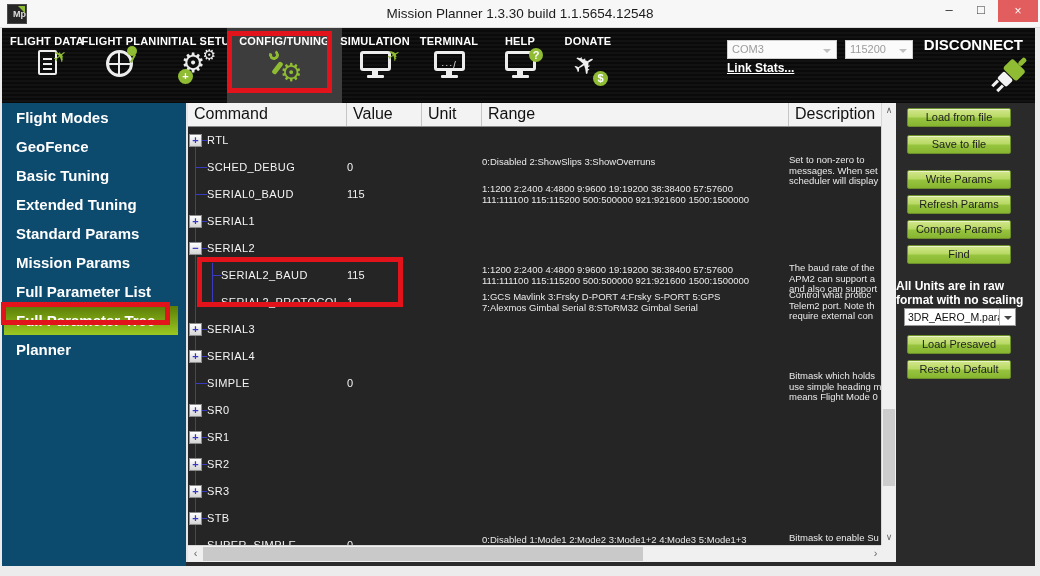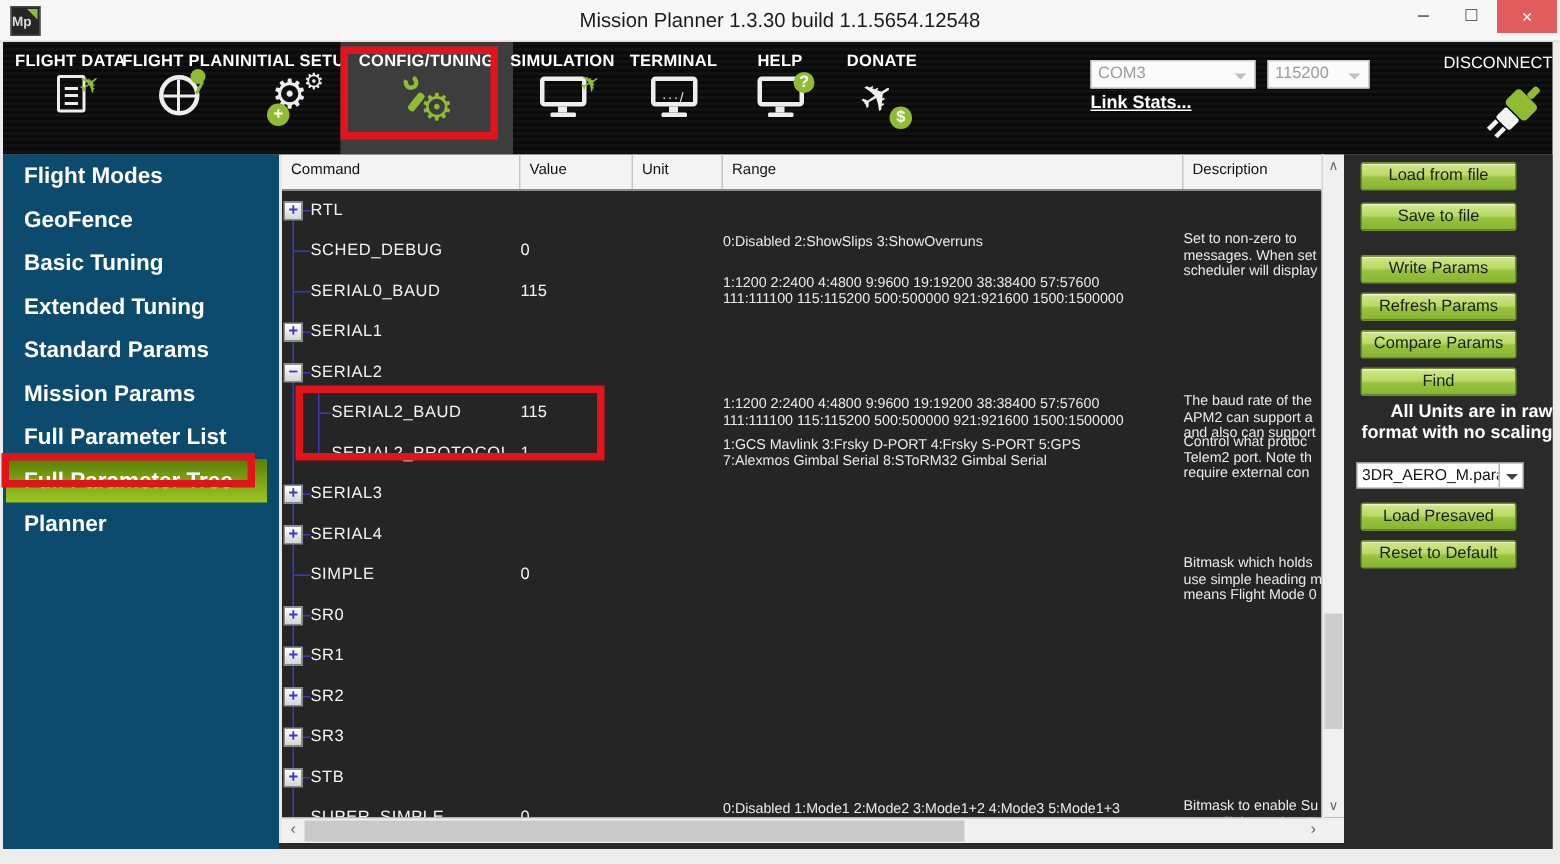--- a/index.html
+++ b/index.html
@@ -2,21 +2,21 @@
 <html><head>
 <meta charset="utf-8">
 <style>
   *{margin:0;padding:0;box-sizing:border-box;font-family:"Liberation Sans",sans-serif}
   body{background:#777}
   .screen{position:relative;width:1040px;height:576px;background:#ececec;overflow:hidden}
 
   
   .titlebar{position:absolute;left:0;top:0;width:1040px;height:28px;background:#f7f7f7;border-bottom:1px solid #dcdcdc}
   .appicon{position:absolute;left:7px;top:4px;width:20px;height:20px;background:#262626;border:1px solid
-    #4a4a4a;color:#ddd;font-size:9px;font-weight:bold;text-align:left;line-height:18px}
+    #4a4a4a;color:#ddd;font-size:9px;font-weight:bold;text-align:right;line-height:18px}
   .appicon::after{content:"";position:absolute;right:1px;top:1px;border-left:7px solid transparent;border-top:7px solid #8fbc33}
   .wtitle{position:absolute;left:0;top:0;width:100%;text-align:center;line-height:27px;font-size:13.5px;color:#1b1b1b}
   .winctl{position:absolute;right:2px;top:0;display:flex;gap:2px}
   .wc{width:30px;height:22px;text-align:center;line-height:20px;color:#333;font-size:13px}
   .wc.close{width:40px;background:#e25d5d;color:#fff;font-size:12px;line-height:22px}
 
   
   .navbar{position:absolute;left:2px;top:28px;width:1033px;height:75px;
     background:repeating-linear-gradient(180deg,#121212 0 2px,#0a0a0a 2px 4px);overflow:hidden}
   .tab{position:absolute;top:0;height:75px}
@@ -48,39 +48,39 @@
   .mbase{display:block;width:17px;height:3px;background:#ededed;margin:0 auto;border-radius:1px}
   .pl-sim{right:-3px;top:-5px;font-size:16px;transform:rotate(-30deg)}
   .tglyph{position:absolute;left:0;width:44px;top:9px;color:#ededed;font-size:9px;text-align:center;letter-spacing:1px}
   .wplane{display:block;margin:1px auto 0;width:30px;color:#f0f0f0;font-size:27px;line-height:30px;transform:rotate(-32deg)}
   .navsel{position:absolute;top:12px;height:19px;background:#fbfbfb;border:1px solid #cfcfcf;color:#9c9c9c;
     font-size:11px;line-height:17px;padding-left:4px;white-space:nowrap;overflow:hidden}
   .navsel::after{content:"";position:absolute;right:5px;top:8px;border:4px solid transparent;border-top-color:#c0c0c0}
   .sel-com{left:725px;width:110px}
   .sel-baud{left:843px;width:68px}
   .linkstats{position:absolute;left:725px;top:33px;color:#fff;font-size:12px;font-weight:bold;text-decoration:underline}
-  .disc{position:absolute;right:0;top:8px;color:#fff;font-weight:normal;font-size:11px}
+  .disc{position:absolute;right:12px;top:8px;color:#fff;font-weight:bold;font-size:15px}
   .plug{position:absolute;left:985px;top:22px;width:46px;height:50px}
   .plug-rot{display:flex;flex-direction:column;align-items:center;transform:rotate(45deg);margin-top:2px}
   .p-stem{width:5px;height:9px;background:#8fbc33;border-radius:2px}
   .p-green{width:19px;height:14px;background:#8fbc33;border-radius:3px}
   .p-white{width:13px;height:10px;background:#f3f3f3;border-radius:2px;margin-top:1px}
   .p-prongs{display:flex;gap:4px;margin-top:1px}
   .p-prongs i{width:3px;height:8px;background:#f3f3f3;display:block}
 
   
   .content{position:absolute;left:2px;top:103px;width:1033px;height:463px;background:#2a2a2a}
   .sidebar{position:absolute;left:0;top:0;width:184px;height:100%;background:#0c4a6e}
   .sitem{height:29px;line-height:29px;padding-left:14px;color:#fff;font-weight:bold;font-size:15px;white-space:nowrap}
   .sitem.sel{background:linear-gradient(180deg,#5b7d07,#9cc822);margin:0 8px 0 2px;padding-left:12px}
 
   
   .main{position:absolute;left:184px;top:0;width:710px;height:459px;background:#252525;border-left:2px solid #e6e6e6}
   .thead{position:absolute;left:0;top:0;width:695px;height:24px;background:#f3f3f3;border-bottom:1px solid #8a8a8a;display:flex}
-  .th{font-size:10px;color:#111;line-height:22px;padding-left:6px;border-right:1px solid #c6c6c6;overflow:hidden;white-space:nowrap}
+  .th{font-size:16px;color:#111;line-height:22px;padding-left:6px;border-right:1px solid #c6c6c6;overflow:hidden;white-space:nowrap}
   .th1{width:159px}.th2{width:75px}.th3{width:60px}.th4{width:307px}.th5{width:94px;border-right:none}
   .rows{position:absolute;left:0;top:24px;width:695px;height:418px;overflow:hidden}
   .vl1{position:absolute;left:7px;top:7px;width:1px;height:411px;background:#3a3ac0}
   .vl2{position:absolute;left:24px;top:136px;width:1px;height:40px;background:#3a3ac0}
   .tr{position:relative;height:27px}
   .tr::before{content:"";position:absolute;top:13px;left:8px;width:11px;height:1px;background:#3a3ac0}
   .tr.c::before{left:25px;width:8px}
   .tw{position:absolute;left:1px;top:7px;width:13px;height:13px;background:linear-gradient(180deg,#fff,#d4d4d4);
     border:1px solid #8b8b8b;color:#3a3ac0;font-size:11px;line-height:11px;text-align:center;font-weight:bold;z-index:2}
   .cmd{position:absolute;left:19px;top:0;line-height:27px;font-size:11px;letter-spacing:.4px;color:#f4f4f4;white-space:nowrap}
@@ -99,21 +99,21 @@
   .hsb .sarr{position:absolute;top:0;height:100%;width:15px;color:#666;font-size:11px;text-align:center;line-height:15px}
   .sarr.left{left:0}.sarr.right{right:0}
   .hthumb{position:absolute;left:15px;top:1px;bottom:1px;width:440px;background:#c9c9c9}
   .corner{position:absolute;right:0;top:442px;width:15px;height:17px;background:#f0f0f0}
 
   
   .panel{position:absolute;left:894px;top:0;width:139px;height:100%;background:#2a2a2a}
   .gbtn{position:absolute;left:11px;width:104px;height:19px;text-align:center;line-height:17px;font-size:11px;color:#1d1d1d;
     background:linear-gradient(180deg,#d3e68c 0%,#b9da66 45%,#97c43e 55%,#88b531 100%);
     border:1px solid #6d8f2a;border-radius:2px;box-shadow:inset 0 1px 0 rgba(255,255,255,.55)}
-  .pnote{position:absolute;left:0;top:164px;width:100%;text-align:right;color:#fff;font-size:12px;font-weight:bold;line-height:14px}
+  .pnote{position:absolute;left:0;top:176px;width:100%;text-align:left;color:#fff;font-size:12px;font-weight:bold;line-height:14px}
   .preset{position:absolute;left:8px;top:205px;width:112px;height:18px;background:#fff;border:1px solid #999;display:flex;align-items:center}
   .preset-text{flex:1;font-size:10.5px;color:#111;padding-left:3px;white-space:nowrap;overflow:hidden}
   .preset-arrow{width:16px;height:100%;border-left:1px solid #b5b5b5;position:relative}
   .preset-arrow::after{content:"";position:absolute;left:4px;top:7px;border:4px solid transparent;border-top-color:#444}
 
   
   .rbox{position:absolute;border:5px solid #e2131b;z-index:60;pointer-events:none}
   .rb-tab{left:227px;top:31px;width:105px;height:62px}
   .rb-side{left:1px;top:302px;width:169px;height:23px}
   .rb-serial2{left:197px;top:257px;width:206px;height:50px}

